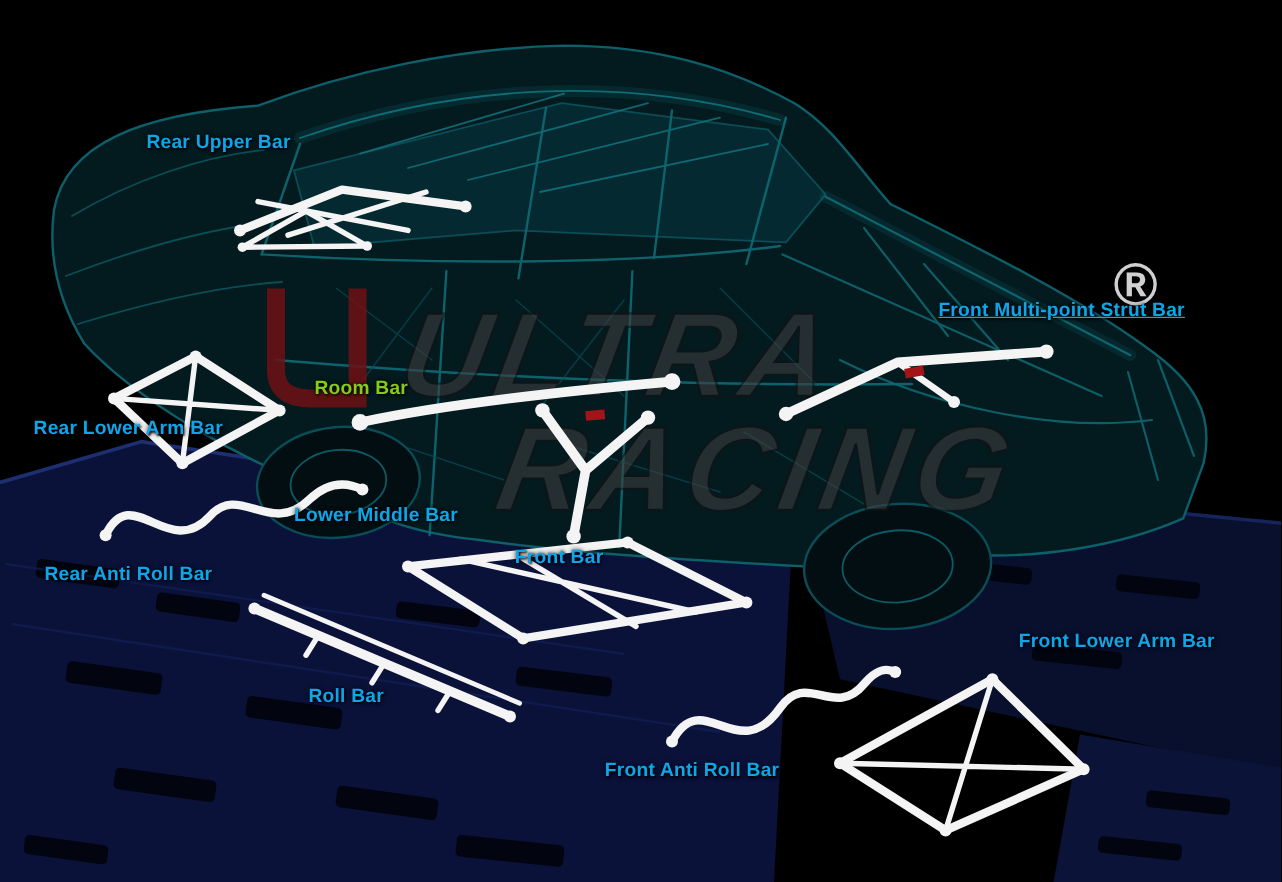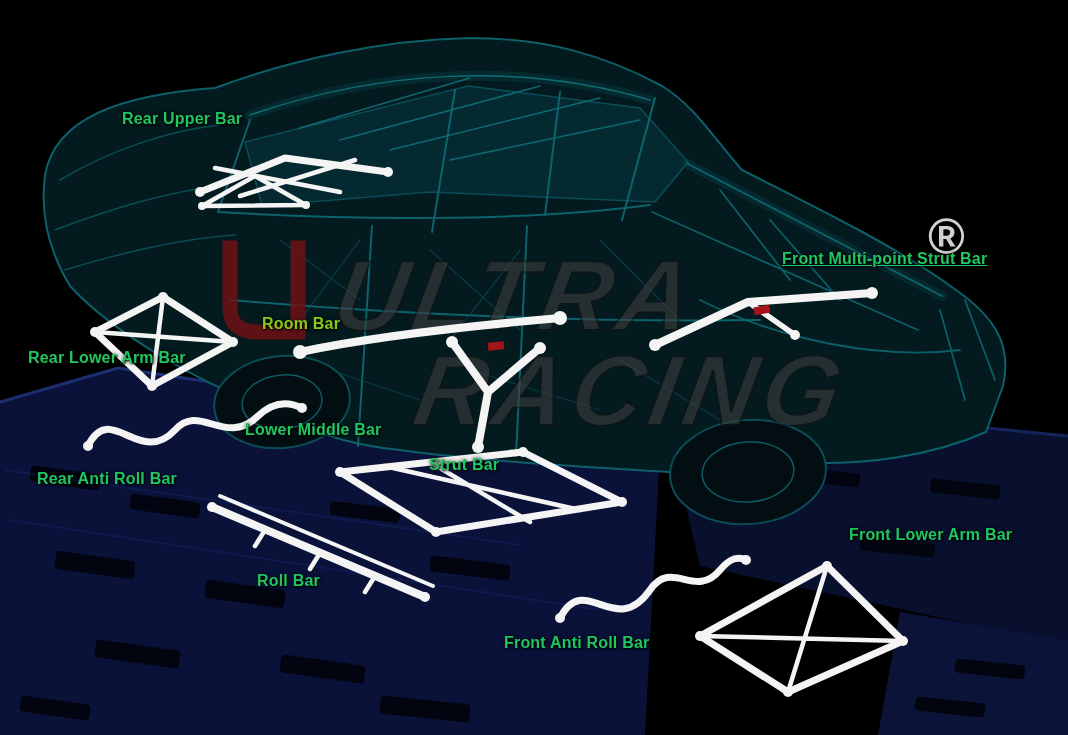--- a/index.html
+++ b/index.html
@@ -6,21 +6,21 @@
   .stage{
     position:relative;
     width:1068px;height:735px;
     background:#000;
     overflow:hidden;
     font-family:"Liberation Sans",sans-serif;
   }
   .stage svg{position:absolute;left:0;top:0;}
   .label{
     position:absolute;
-    color:#22c55e;
+    color:#0ea5e9;
     font-weight:bold;
     font-size:16px;
     letter-spacing:.2px;
     white-space:nowrap;
     text-shadow:1px 1px 2px rgba(0,0,0,.95), 0 0 4px rgba(0,0,0,.8);
   }
   .label.room{color:#84cc16;}
 </style>
 </head>
 <body>
@@ -213,19 +213,19 @@
         <rect x="754" y="306" width="16" height="8" fill="#a31318" stroke="none" transform="rotate(-10 762 310)"></rect>
       </g>
     </g>
   </svg>
 
   <div class="label" style="left:122px;top:110px;">Rear Upper Bar</div>
   <div class="label room" style="left:262px;top:315px;">Room Bar</div>
   <div class="label" style="left:28px;top:349px;text-align:center;">Rear Lower Arm Bar</div>
   <div class="label" style="left:245px;top:421px;">Lower Middle Bar</div>
   <div class="label" style="left:37px;top:470px;">Rear Anti Roll Bar</div>
-  <div class="label" style="left:429px;top:456px;">Strut Bar</div>
+  <div class="label" style="left:429px;top:456px;">Front Bar</div>
   <div class="label" style="left:257px;top:572px;">Roll Bar</div>
   <div class="label" style="left:782px;top:250px;text-decoration:underline;">Front Multi-point Strut Bar</div>
   <div class="label" style="left:849px;top:526px;">Front Lower Arm Bar</div>
   <div class="label" style="left:504px;top:634px;">Front Anti Roll Bar</div>
 
 </div>
 
 </body></html>

